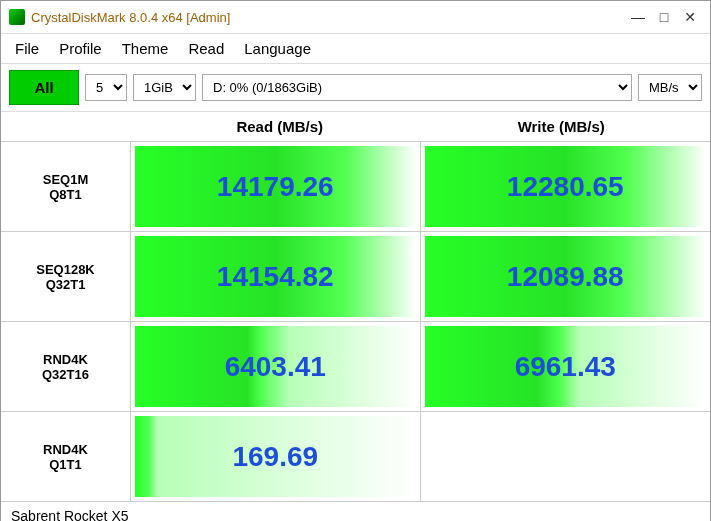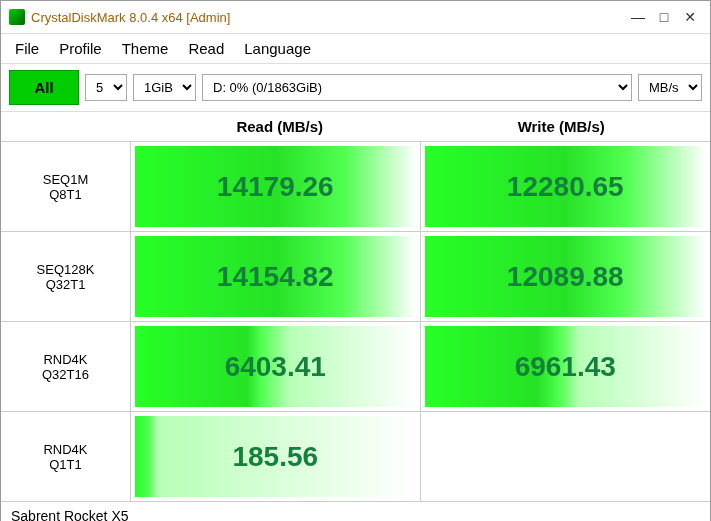--- a/index.html
+++ b/index.html
@@ -123,21 +123,21 @@
       grid-template-columns: 130px 1fr 1fr;
       border-top: 1px solid #ccc;
       min-height: 90px;
     }
     .row-label {
       display: flex;
       flex-direction: column;
       align-items: center;
       justify-content: center;
       font-size: 13px;
-      font-weight: normal;
+      font-weight: bold;
       background: #fff;
       border-right: 1px solid #ccc;
       padding: 4px;
       text-align: center;
     }
     .row-label span { display: block; }
     .data-cell {
       display: flex;
       align-items: center;
       justify-content: center;
@@ -150,21 +150,21 @@
       left: 4px;
       right: 4px;
       bottom: 4px;
       background: linear-gradient(to right, #00ee00 0%, #00cc00 40%, #00aa00 60%, #00cc00 80%, #00ff00 90%, #ffffff 100%);
       opacity: 0.85;
     }
     .data-value {
       position: relative;
       font-size: 28px;
       font-weight: bold;
-      color: #15803d;
+      color: #1d4ed8;
       z-index: 1;
       text-shadow: none;
     }
     .data-cell.left { border-right: 1px solid #ccc; }
     .footer {
       border-top: 1px solid #ccc;
       padding: 6px 10px;
       font-size: 14px;
       font-weight: normal;
       background: #fff;
@@ -271,21 +271,21 @@
       </div>
     </div>
 
     <div class="data-row" id="row-3">
       <div class="row-label">
         <span>RND4K</span>
         <span>Q1T1</span>
       </div>
       <div class="data-cell left">
         <div class="bar-bg bar-rnd4k-q1-read"></div>
-        <span class="data-value">185.56</span>
+        <span class="data-value">169.69</span>
       </div>
     </div>
   </div>
 
   <div class="footer">
     <span>Sabrent Rocket X5</span>
   </div>
 </div>
 
 </body></html>

